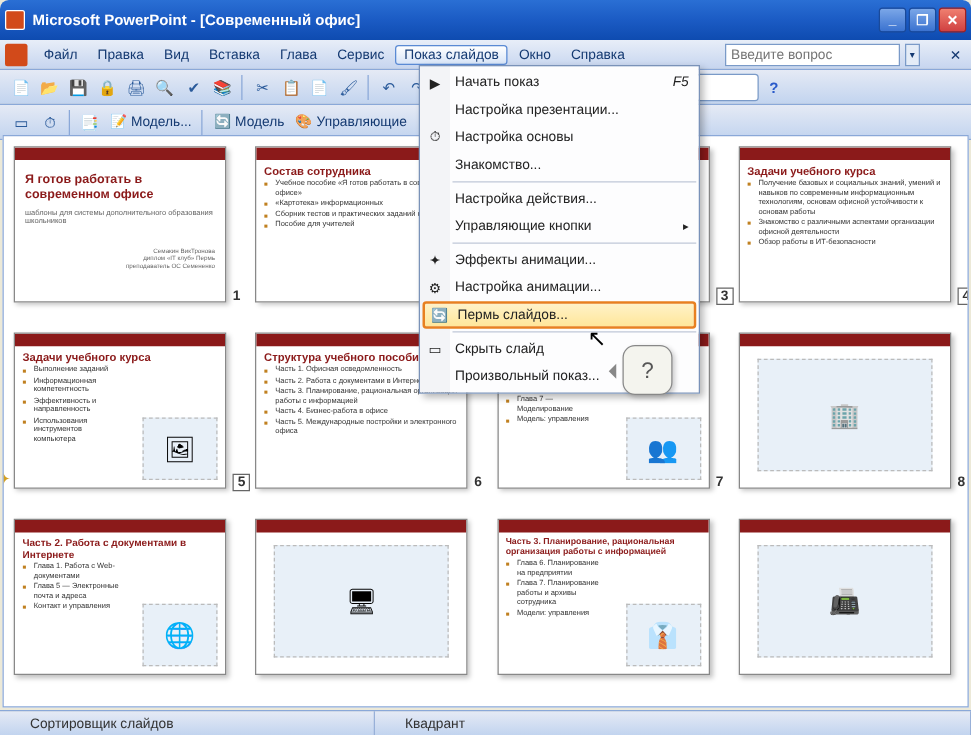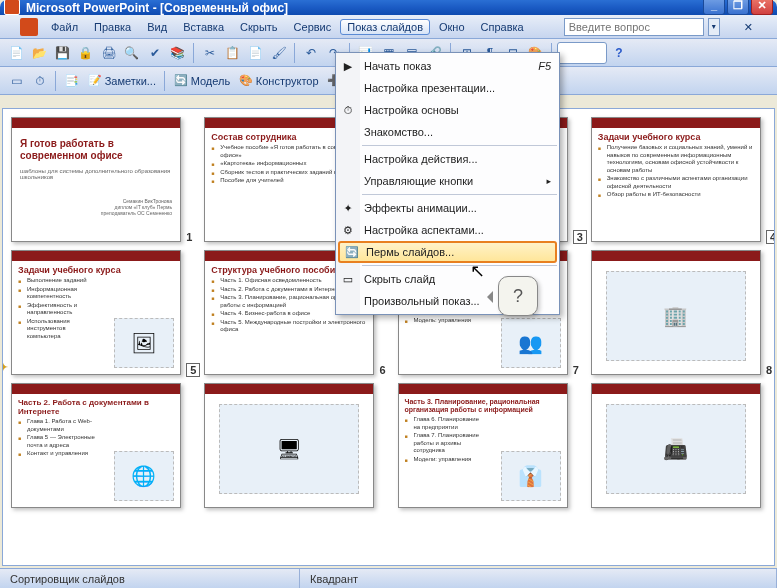--- a/index.html
+++ b/index.html
@@ -1,62 +1,62 @@
 <!DOCTYPE html>
 <html><head>
 <meta charset="utf-8">
 <style>
 * { box-sizing: border-box; margin: 0; padding: 0; font-family: Tahoma, Arial, sans-serif; }
 body { width: 777px; height: 588px; background: #ece9d8; overflow: hidden; position: relative; }
 
 
-.titlebar { height: 15px; background: linear-gradient(to bottom, #2a6fd4 0%, #1b5bc4 50%, #0e4bb0 100%); display: flex; align-items: flex-end; padding: 0 4px; border-radius: 7px 7px 0 0; }
+.titlebar { height: 32px; background: linear-gradient(to bottom, #2a6fd4 0%, #1b5bc4 50%, #0e4bb0 100%); display: flex; align-items: center; padding: 0 4px; border-radius: 7px 7px 0 0; }
 .titlebar .app-icon { width: 16px; height: 16px; background: #d24a1a; border: 1px solid #fff; border-radius: 2px; margin-right: 6px; }
 .titlebar .title { color: #fff; font-size: 12px; font-weight: bold; flex: 1; }
 .winbtns { display: flex; gap: 2px; }
 .winbtn { width: 22px; height: 20px; background: linear-gradient(to bottom,#7ba7e8,#3a72d0); border: 1px solid #1a4a9a; border-radius: 3px; display:flex; align-items:center; justify-content:center; color:#fff; font-size:11px; font-weight:bold; }
 .winbtn.close { background: linear-gradient(to bottom,#f08070,#d04040); border-color:#a02020; }
 
 
-.menubar { height: 24px; background: linear-gradient(to bottom,#e8eef8,#c6d5ef); display: flex; align-items: center; padding: 0 20px; border-bottom: 1px solid #8aa8d8; gap: 2px; }
+.menubar { height: 24px; background: linear-gradient(to bottom,#e8eef8,#c6d5ef); display: flex; align-items: center; padding: 0 4px; border-bottom: 1px solid #8aa8d8; gap: 2px; }
 .mb-icon { width: 18px; height: 18px; background: #d24a1a; border-radius: 2px; margin-right: 4px; }
 .menuitem { padding: 2px 7px; font-size: 11px; color: #153a72; cursor: default; }
 .menuitem.active { background: linear-gradient(to bottom,#fff,#d7e4f7); border: 1px solid #5a8ad4; border-radius: 3px; padding: 1px 6px; }
 .helpbox { margin-left: auto; display:flex; align-items:flex-end; gap:4px; }
 .helpbox input { width: 140px; height: 18px; border: 1px solid #7a9ac8; font-size: 11px; padding: 0 4px; background:#fff; }
 .helpbox .dd { width: 12px; height: 18px; border: 1px solid #7a9ac8; background:#e4ecf7; display:flex;align-items:center;justify-content:center;font-size:8px;color:#153a72;}
 
 
 .toolbar { height: 28px; background: linear-gradient(to bottom,#e5eaf5,#c2d4ef); display: flex; align-items: center; padding: 0 6px; border-bottom: 1px solid #8aa8d8; gap: 1px; }
 .tbtn { width: 22px; height: 22px; display:flex; align-items:center; justify-content:center; border-radius:3px; font-size:12px; color:#2a5a9a; }
 .tsep { width: 2px; height: 20px; border-left: 1px solid #8aa8d8; margin: 0 3px; }
 .tlabel { font-size: 11px; color: #153a72; padding: 0 4px; display:flex;align-items:center;gap:3px; }
 
 
 .workarea { position:absolute; top:108px; left:2px; right:2px; bottom:22px; background:#fff; border:1px solid #8aa8d8; overflow:hidden; }
-.slides-container { padding: 8px; display: grid; grid-template-columns: repeat(4, 1fr); gap: 8px 18px; }
+.slides-container { padding: 8px; display: grid; grid-template-columns: repeat(4, 1fr); gap: 24px 18px; }
 .slide-wrap { position:relative; }
 .slide { width: 170px; height: 125px; border: 1px solid #888; background:#fff; box-shadow: 2px 2px 4px rgba(0,0,0,0.25); position:relative; overflow:hidden; }
 .slide .redbar { height: 10px; background:#8b1a1a; }
 .slide .slide-title { font-size: 9px; font-weight: bold; color:#8b1a1a; padding: 4px 6px 2px; line-height:1.15; }
 .slide .slide-body { font-size: 6px; color:#333; padding: 0 6px; line-height:1.25; }
 .slide .slide-body li { list-style:none; padding-left:9px; position:relative; margin-bottom:1px; }
 .slide .slide-body li::before { content:'■'; color:#c08020; position:absolute; left:0; font-size:5px; top:1px; }
 .slide-num { position:absolute; right:-14px; bottom: -2px; font-size:11px; font-weight:bold; color:#333; background:#fff; border:1px solid #666; width:14px; height:14px; display:flex;align-items:center;justify-content:center; }
 .slide-num.plain { border:none; background:transparent; right:-10px; }
 .star { position:absolute; left:-14px; bottom:0; color:#d4a020; font-size:14px; }
 .slide-img { position:absolute; right:6px; bottom:6px; width:60px; height:50px; background:#e8f0f8; border:1px dashed #bbb; display:flex;align-items:center;justify-content:center;font-size:20px; }
 
 
 .viewbtns { position:absolute; left:4px; bottom:2px; display:flex; }
 .vbtn { width:18px; height:16px; border:1px solid #7a9ac8; background:linear-gradient(to bottom,#fff,#d7e4f7); font-size:9px; display:flex;align-items:center;justify-content:center; }
 
 
 .statusbar { position:absolute; bottom:0; left:0; right:0; height:20px; background:linear-gradient(to bottom,#e5eaf5,#c2d4ef); border-top:1px solid #8aa8d8; display:flex; align-items:center; font-size:11px; color:#333; }
-.statusbar .cell { padding: 0 10px; border-right: 1px solid #98b0d8; height:100%; display:flex;align-items:center; }
+.statusbar .cell { padding: 0 24px; border-right: 1px solid #98b0d8; height:100%; display:flex;align-items:center; }
 
 
 .dropdown { position:absolute; top:52px; left:335px; width:225px; background:linear-gradient(to right,#f3f4f7 0,#f3f4f7 24px,#fdfdfe 24px,#fdfdfe 100%); border:1px solid #7a92b8; box-shadow: 3px 3px 6px rgba(0,0,0,0.3); z-index:50; padding: 2px 0; }
 .dd-item { height: 22px; display:flex; align-items:center; padding: 0 8px 0 28px; font-size:11px; color:#222; position:relative; }
 .dd-item .shortcut { margin-left:auto; color:#222;font-style:italic; }
 .dd-item .arrow { margin-left:auto; font-size:9px; }
 .dd-item.highlighted { background: linear-gradient(to bottom,#fff2c8,#ffe69a); border: 2px solid #e88020; border-radius: 3px; margin: 0 2px; padding: 0 6px 0 26px; height:22px; }
 .dd-sep { height:1px; background:#c0c8d8; margin: 2px 2px 2px 26px; }
 .dd-icon { position:absolute; left:4px; width:16px; height:16px; display:flex;align-items:center;justify-content:center; font-size:11px; }
 
@@ -77,21 +77,21 @@
     <div class="winbtn close">✕</div>
   </div>
 </div>
 
 <div class="menubar">
   <div class="mb-icon"></div>
   <div class="menuitem"><span>Файл</span></div>
   <div class="menuitem"><span>Правка</span></div>
   <div class="menuitem"><span>Вид</span></div>
   <div class="menuitem"><span>Вставка</span></div>
-  <div class="menuitem"><span>Скрыть</span></div>
+  <div class="menuitem"><span>Глава</span></div>
   <div class="menuitem"><span>Сервис</span></div>
   <div class="menuitem active"><span>Показ слайдов</span></div>
   <div class="menuitem"><span>Окно</span></div>
   <div class="menuitem"><span>Справка</span></div>
   <div class="helpbox">
     <input type="text" placeholder="Введите вопрос" style="">
     <div class="dd">▾</div>
     <div style="width:12px"></div>
     <div class="menuitem" style="padding:2px 4px">✕</div>
   </div>
@@ -127,24 +127,24 @@
   <div class="tsep"></div>
   <div class="tbtn" style="width:50px;font-size:10px;border:1px solid #7a9ac8;background:#fff">&nbsp;</div>
   <div class="tbtn" style="color:#2a5aca;font-weight:bold">?</div>
 </div>
 
 <div class="toolbar">
   <div class="tbtn">▭</div>
   <div class="tbtn">⏱</div>
   <div class="tsep"></div>
   <div class="tbtn">📑</div>
-  <div class="tlabel">📝 <span>Заметки...</span></div>
+  <div class="tlabel">📝 <span>Модель...</span></div>
   <div class="tsep"></div>
   <div class="tlabel">🔄 <span>Модель</span></div>
-  <div class="tlabel">🎨 <span>Конструктор</span></div>
+  <div class="tlabel">🎨 <span>Управляющие</span></div>
   <div class="tlabel">➕ <span>Создать слайд</span></div>
 </div>
 
 <div class="workarea">
   <div class="slides-container">
 
     <div class="slide-wrap">
       <div class="slide">
           <div class="redbar"></div>
         <div style="padding:10px 8px">
@@ -322,21 +322,21 @@
       <span>Управляющие кнопки</span>
       <span class="arrow">▸</span>
     </div>
   <div class="dd-sep"></div>
   <div class="dd-item">
     <span class="dd-icon">✦</span>
     <span>Эффекты анимации...</span>
   </div>
   <div class="dd-item">
     <span class="dd-icon">⚙</span>
-    <span>Настройка аспектами...</span>
+    <span>Настройка анимации...</span>
   </div>
   <div class="dd-item highlighted">
     <span class="dd-icon">🔄</span>
     <span>Пермь слайдов...</span>
   </div>
   <div class="dd-sep"></div>
   <div class="dd-item">
     <span class="dd-icon">▭</span>
     <span>Скрыть слайд</span>
   </div>

